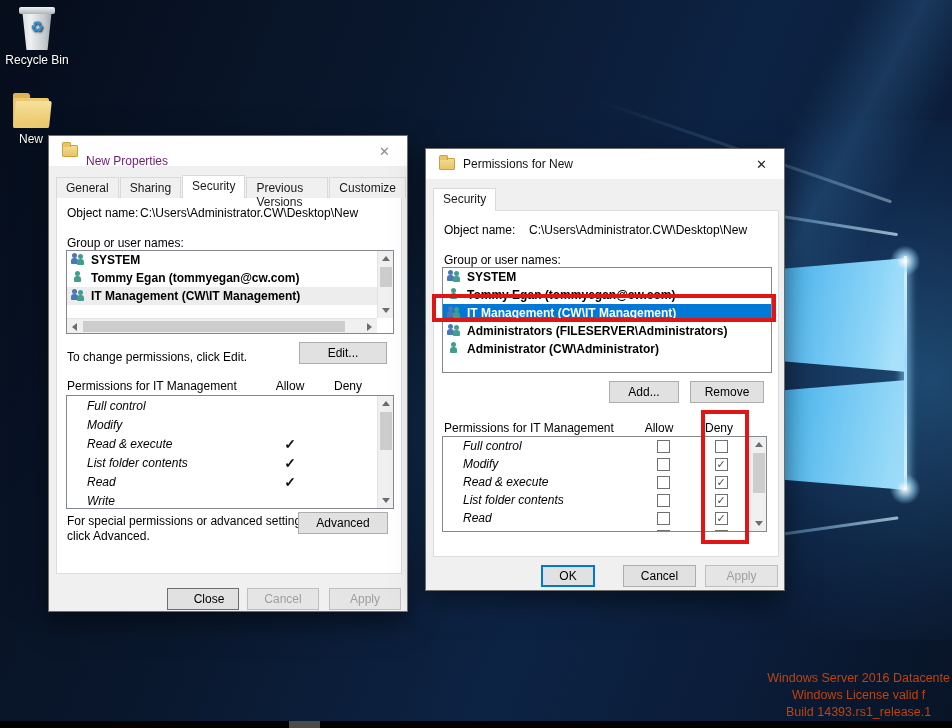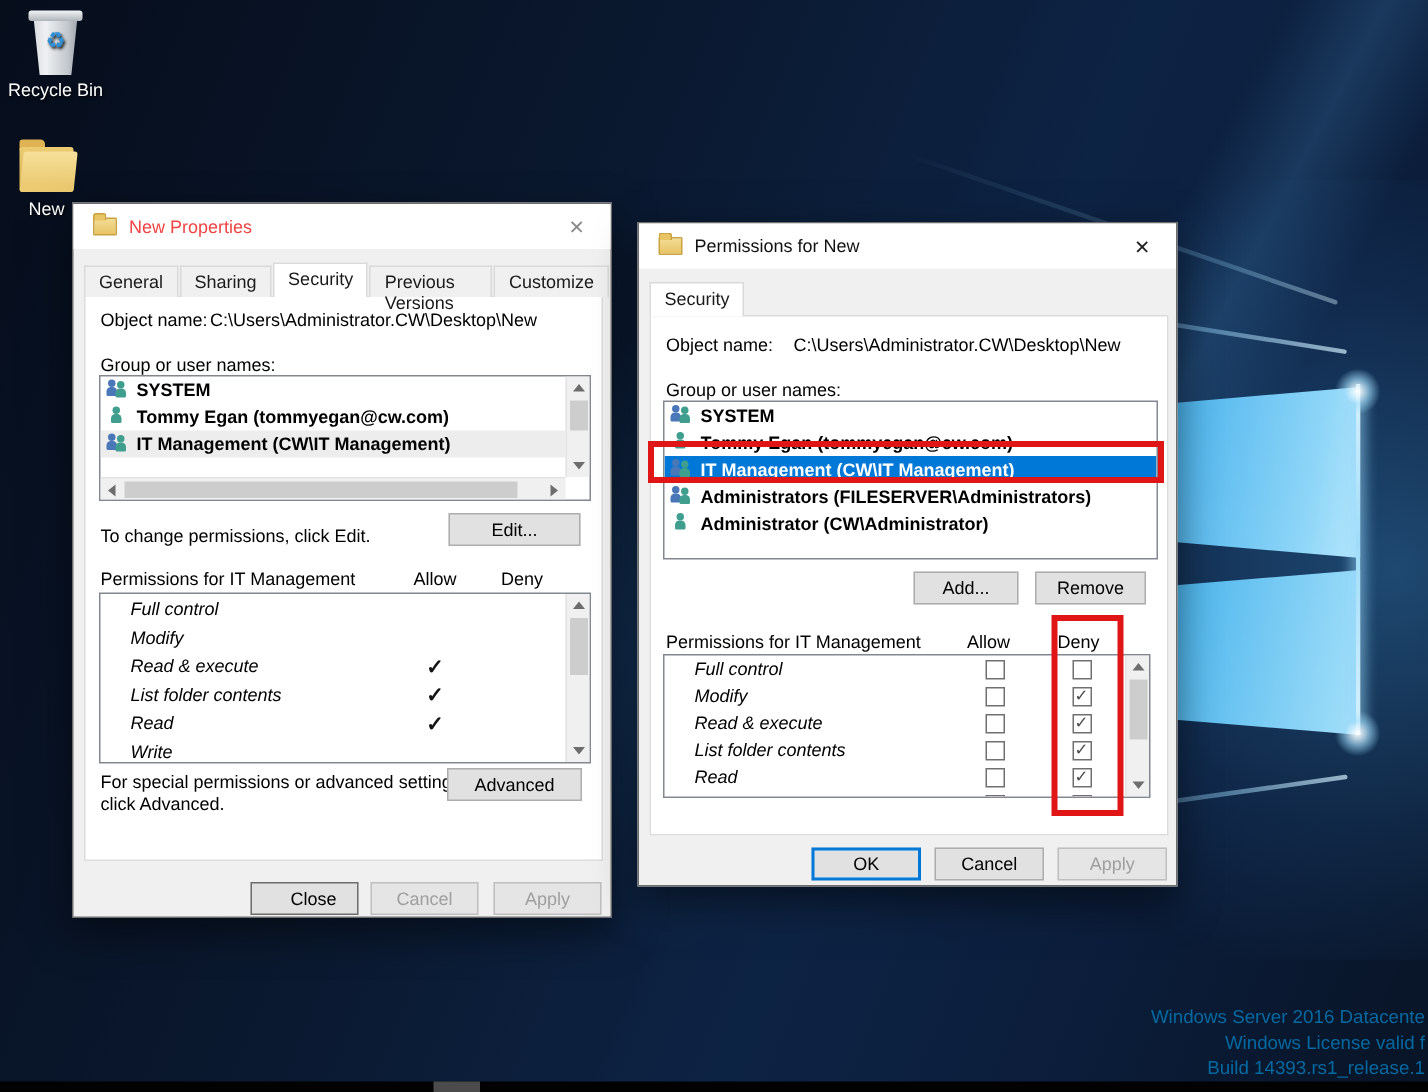--- a/index.html
+++ b/index.html
@@ -46,36 +46,36 @@
     background:linear-gradient(180deg,#f2f4f5,#aeb4ba); border-radius:2px; }
   .bin-glyph { position:absolute; left:0; right:0; top:12px; font-size:15px; color:#2f8fd6; }
   .folder-art { width:36px; height:30px; margin:4px auto 4px; position:relative; }
   .folder-art::before { content:""; position:absolute; left:0; top:-5px; width:17px; height:7px;
     background:#dfb254; border-radius:2px 3px 0 0; }
   .folder-back { position:absolute; inset:0; background:linear-gradient(180deg,#eccb72,#dcb24e); border-radius:2px; }
   .folder-front { position:absolute; left:0; top:3px; width:100%; height:27px;
     background:linear-gradient(180deg,#f6e09b 0%,#eccb72 80%); border-radius:2px;
     transform:skewX(-6deg); transform-origin:bottom; }
   
-  .watermark { position:absolute; right:2px; top:670px; text-align:right;
-    color:#0369a1; font-size:12.5px; line-height:17px; }
+  .watermark { position:absolute; right:2px; top:670px; text-align:center;
+    color:#c2410c; font-size:12.5px; line-height:17px; }
   .taskbar { position:absolute; left:0; bottom:0; width:952px; height:7px; background:#020202; }
   .taskbtn { position:absolute; left:289px; top:0; width:31px; height:7px; background:#4b4b4b; }
   
   .dialog { position:absolute; background:#f0f0f0; border:1px solid #6d6d6d;
     box-shadow:0 10px 26px rgba(0,0,0,.5); }
   .d1 { left:48px; top:135px; width:360px; height:477px; z-index:10; }
   .d2 { left:425px; top:148px; width:360px; height:443px; z-index:20; }
   .titlebar { position:absolute; left:0; top:0; right:0; height:30px; background:#fff; }
   .tb-folder { position:absolute; left:13px; top:9px; width:16px; height:12px;
     background:linear-gradient(180deg,#f2dc96,#e8c465); border:1px solid #caa23e; border-radius:1px; }
   .tb-folder::before { content:""; position:absolute; left:-1px; top:-4px; width:7px; height:4px;
     background:#e8c465; border:1px solid #caa23e; border-bottom:none; border-radius:2px 2px 0 0; }
   .tb-title { position:absolute; left:37px; top:8px; font-size:12px; }
-  .d1 .tb-title { color:#ef4444; }
+  .d1 .tb-title { color:#701a75;margin-top:10px; }
   .d2 .tb-title { color:#111; }
   .tb-close { position:absolute; right:0; top:0; width:45px; height:30px;
     display:flex; align-items:center; justify-content:center; font-size:13px; cursor:default; }
   .d1 .tb-close { color:#8a8a8a; } .d2 .tb-close { color:#222; }
   .tabs { position:absolute; left:7px; top:39px; height:23px; display:flex; align-items:flex-end; z-index:3; }
   .tab { height:21px; padding:3px 9px 0; background:#f0f0f0; border:1px solid #d9d9d9;
     border-bottom:none; margin-right:1px; font-size:12px; color:#1a1a1a; }
   .tab.active { height:23px; background:#fff; position:relative; z-index:4; }
   .page { position:absolute; left:7px; background:#fff; border:1px solid #dcdcdc; }
   .d1 .page { top:61px; width:346px; height:377px; }
@@ -405,19 +405,19 @@
             <div class="tri up"></div>
           </div>
         <div class="thumb-v" style="top:16px; height:40px;"></div>
         <div class="arr" style="bottom:0;">
             <div class="tri down"></div>
           </div>
       </div>
     </div>
   </div>
 
-  <div class="btn default-ok" style="left:115px; top:416px; width:73px;">OK</div>
+  <div class="btn default-ok" style="left:115px; top:416px; width:54px;">OK</div>
   <div class="btn" style="left:197px; top:416px; width:73px;">Cancel</div>
   <div class="btn disabled" style="left:279px; top:416px; width:73px;">Apply</div>
 
   <div class="redbox" style="left:6px; top:145px; width:344px; height:28px;"></div>
   <div class="redbox" style="left:275px; top:261px; width:48px; height:134px;"></div>
 </div>
 
 </body></html>

